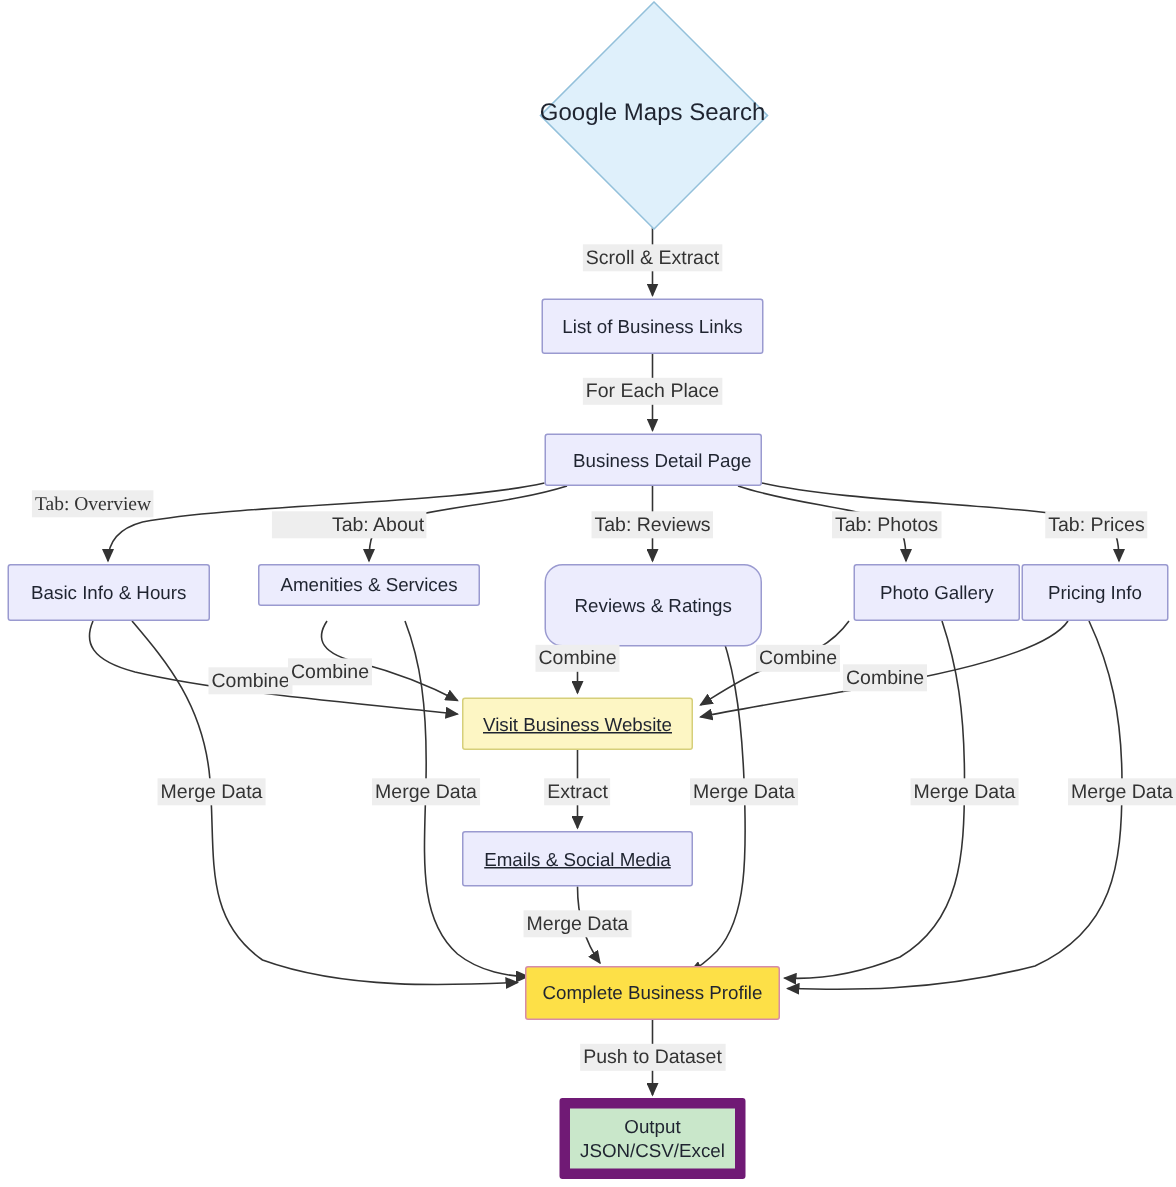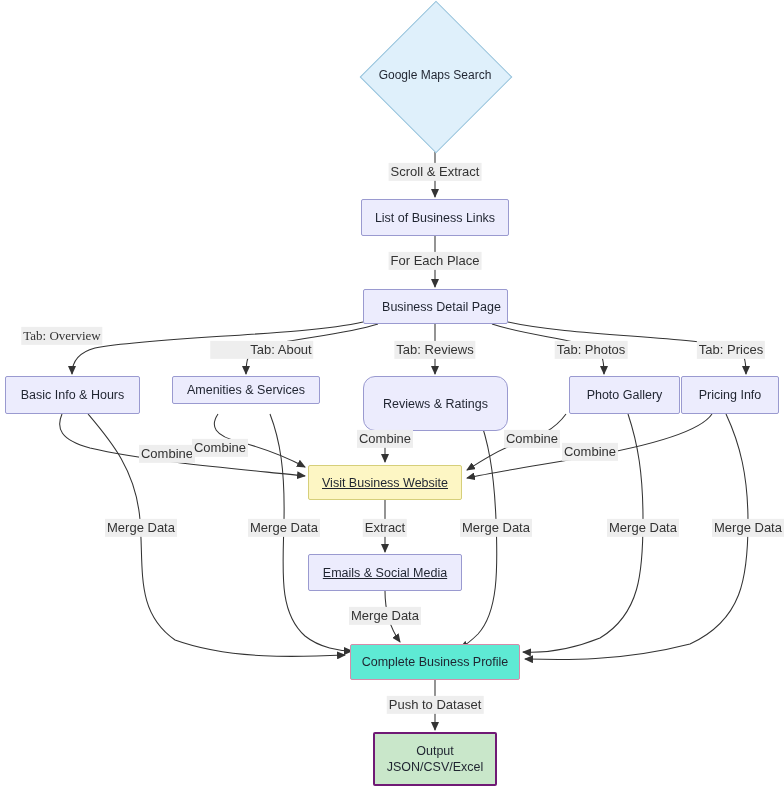--- a/index.html
+++ b/index.html
@@ -41,27 +41,27 @@
     background: #ececfd;
     border: 1px solid #9a9ad0;
     border-radius: 2px;
   }
   .node-yellow {
     background: #fdf6c4;
     border: 1px solid #d6cf7a;
     border-radius: 2px;
   }
   .node-pink {
-    background: #5eead4;
+    background: #fde047;
     border: 1px solid #d68ba9;
     border-radius: 2px;
   }
   .node-green {
     background: #c9e7ca;
-    border: 2px solid #701a75;
+    border: 7px solid #701a75;
     border-radius: 2px;
   }
   .node-diamond {
     width: 150px;
     height: 150px;
     background: transparent;
     border: none;
   }
   .diamond-shape {
     position: absolute;
@@ -72,21 +72,21 @@
     background: #dff0fb;
     border: 1px solid #93c0da;
     transform: rotate(45deg);
     transform-origin: center center;
     margin-left: 22px;
     margin-top: 22px;
   }
   .diamond-label {
     position: relative;
     z-index: 2;
-    font-size: 12px;
+    font-size: 16px;
     color: #1f2430;
     white-space: nowrap;
   }
   .edge-label {
     position: absolute;
     background: #eeeeee;
     color: #333333;
     font-size: 13px;
     line-height: 1.25;
     padding: 1px 2px;
@@ -185,21 +185,21 @@
 
   <div class="node node-green" style="left:373px; top:732px; width:124px; height:54px; flex-direction:column;">
     <span>Output</span>
     <span>JSON/CSV/Excel</span>
   </div>
 
   <div class="edge-label" style="left:435px; top:172px;">Scroll &amp; Extract</div>
   <div class="edge-label" style="left:435px; top:261px;">For Each Place</div>
 
   <div class="edge-label" style="left:62px; top:336px;font-family:Liberation Serif, serif;">Tab: Overview</div>
-  <div class="edge-label" style="left:262px; top:350px;padding-left:40px;">Tab: About</div>
+  <div class="edge-label" style="left:233px; top:350px;padding-left:40px;">Tab: About</div>
   <div class="edge-label" style="left:435px; top:350px;">Tab: Reviews</div>
   <div class="edge-label" style="left:591px; top:350px;">Tab: Photos</div>
   <div class="edge-label" style="left:731px; top:350px;">Tab: Prices</div>
 
   <div class="edge-label" style="left:167px; top:454px;">Combine</div>
   <div class="edge-label" style="left:220px; top:448px;">Combine</div>
   <div class="edge-label" style="left:385px; top:439px;">Combine</div>
   <div class="edge-label" style="left:532px; top:439px;">Combine</div>
   <div class="edge-label" style="left:590px; top:452px;">Combine</div>
 

